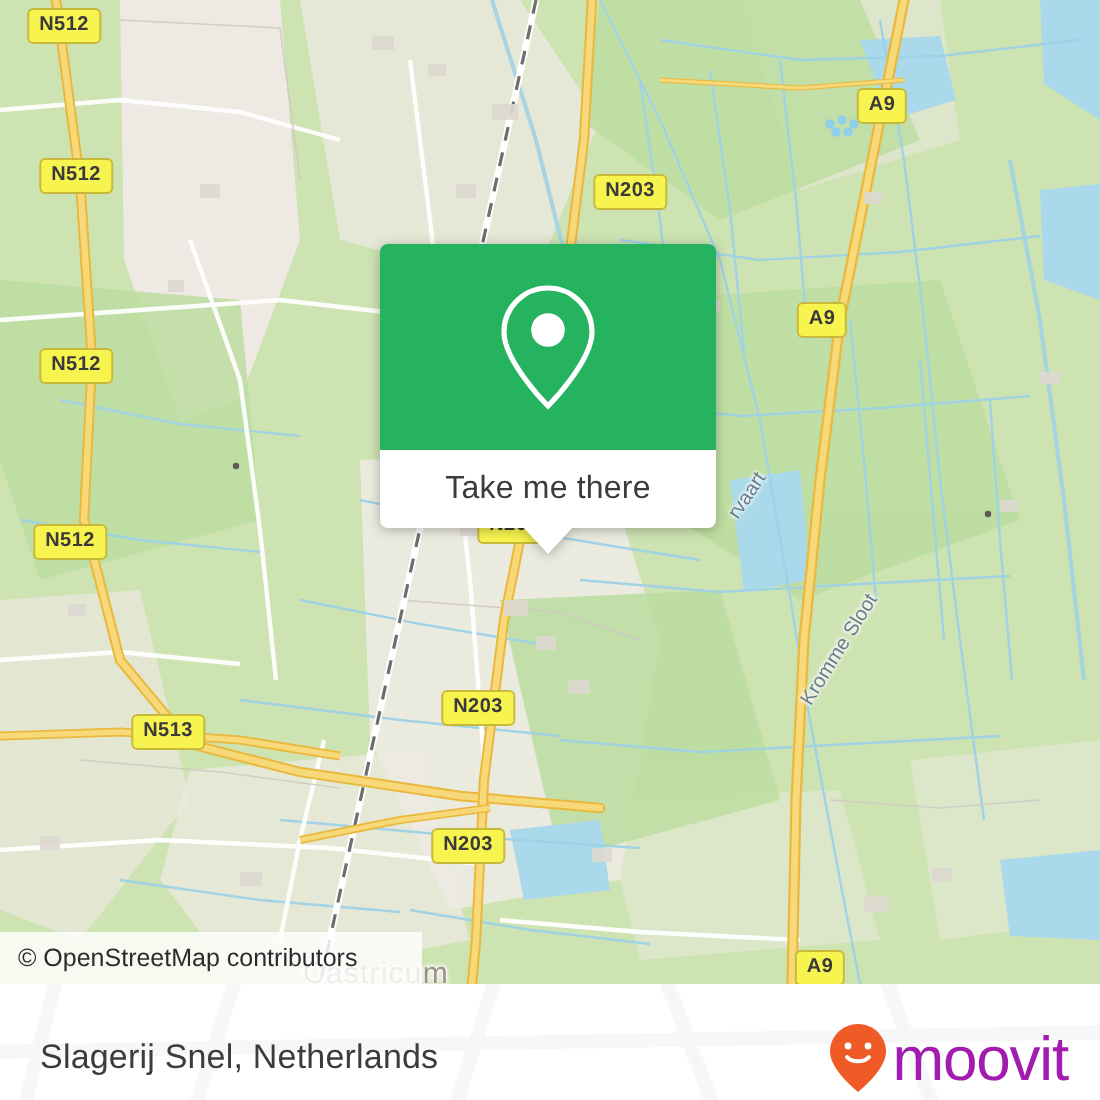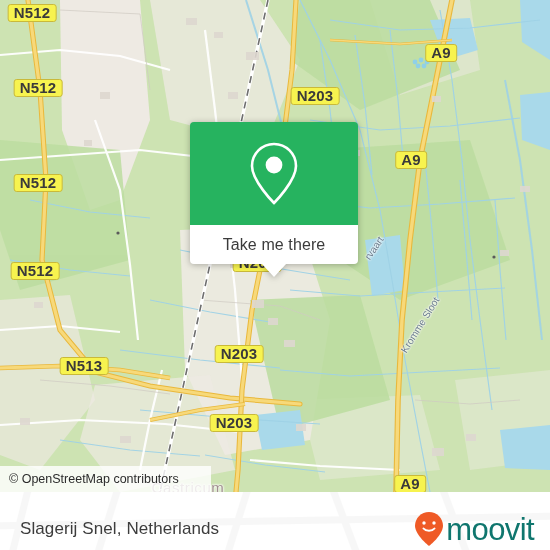--- a/index.html
+++ b/index.html
@@ -18,21 +18,21 @@
   #map-svg { position: absolute; left: 0; top: 0; }
 
   
   .shield {
     position: absolute;
     background: #f7f34f;
     border: 1px solid #c9b93a;
     border-radius: 3px;
     color: #3a3a3a;
     font-weight: bold;
-    font-size: 15px;
+    font-size: 10px;
     line-height: 13px;
     padding: 1px 5px 2px 5px;
     letter-spacing: .2px;
     white-space: nowrap;
     transform: translate(-50%, -50%);
   }
 
   
   .maplabel {
     position: absolute;
@@ -101,21 +101,21 @@
   }
   #footer-title {
     position: relative;
     font-size: 17px; color: #3c3c3c; letter-spacing: .1px;
   }
   #brand {
     position: relative;
     display: flex; align-items: center; gap: 2px;
   }
   #brand-text {
-    font-size: 31px; color: #0f766e; letter-spacing: -.6px;
+    font-size: 31px; color: #a21caf; letter-spacing: -.6px;
     font-weight: normal; line-height: 1;
   }
 </style>
 </head>
 <body>
 
 <div id="root">
 
   <div id="map">
 

